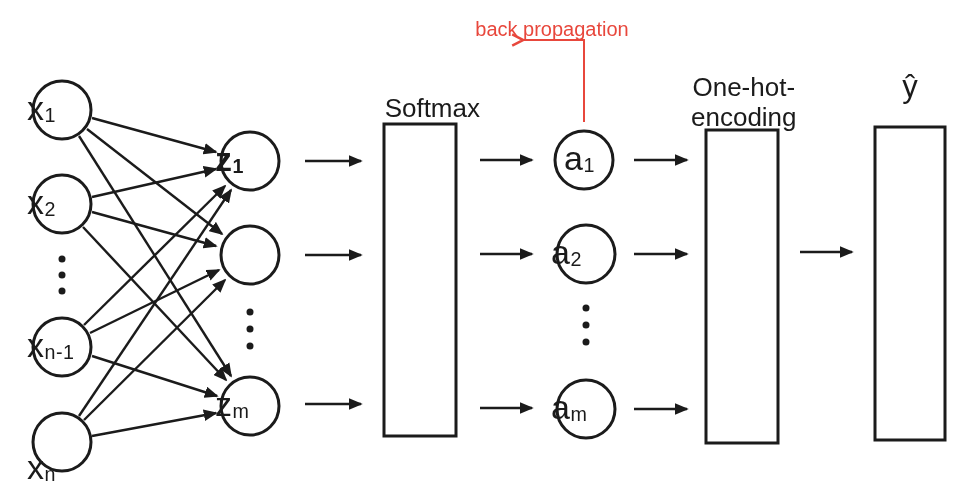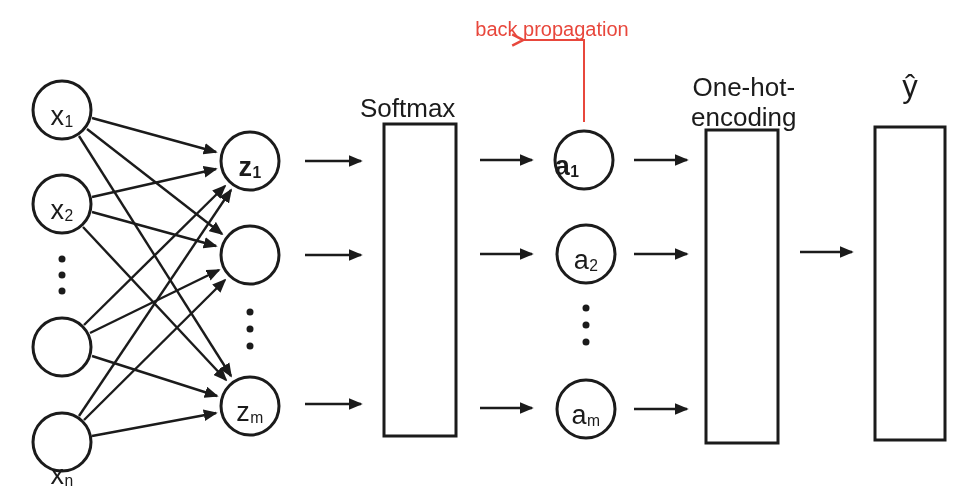--- a/index.html
+++ b/index.html
@@ -19,34 +19,33 @@
     height: 500px;
     background: var(--background);
     overflow: hidden;
   }
   .stage svg { position: absolute; left: 0; top: 0; }
 
   .lbl { position: absolute; white-space: nowrap; }
 
   .node-label {
     width: 70px;
-    text-align: center;
-    font-size: 27px;
-    line-height: 46px;
+    font-size: 34px;
+    line-height: 30px;
     letter-spacing: 0.5px;
   }
   .node-label sub {
     font-size: 0.58em;
     vertical-align: baseline;
     position: relative;
     top: 0.12em;
   }
 
   .box-label { font-size: 26px; line-height: 30px; }
-  .softmax-label { left: 360px; top: 93px; width: 120px; text-align: left; }
+  .softmax-label { left: 360px; top: 93px; width: 120px; text-align: right; }
   .onehot-label  { left: 691px; top: 72px; text-align: center; }
   .onehot-label span { display: block; }
   .yhat-label    { left: 880px; top: 72px; width: 60px; text-align: center; font-size: 31px; }
 
   .backprop-label {
     left: 452px; top: 18px; width: 200px;
     text-align: center;
     font-size: 20px;
     color: var(--accent_red);
   }
@@ -129,24 +128,25 @@
       <circle class="dot" cx="250" cy="329" r="3.5"></circle>
       <circle class="dot" cx="250" cy="346" r="3.5"></circle>
       <circle class="dot" cx="586" cy="308" r="3.5"></circle>
       <circle class="dot" cx="586" cy="325" r="3.5"></circle>
       <circle class="dot" cx="586" cy="342" r="3.5"></circle>
     </g>
   </svg>
 
   <div class="lbl node-label" style="left:27px; top:93px;"><span>x</span><sub>1</sub></div>
   <div class="lbl node-label" style="left:27px; top:187px;"><span>x</span><sub>2</sub></div>
+  <div class="lbl node-label" style="left:27px; top:330px;"><span>x</span><sub>n-1</sub></div>
   <div class="lbl node-label" style="left:27px; top:425px;margin-top:27px;"><span>x</span><sub>n</sub></div>
   <div class="lbl node-label" style="left:215px; top:144px;font-weight:bold;"><span>z</span><sub>1</sub></div>
   <div class="lbl node-label" style="left:215px; top:389px;"><span>z</span><sub>m</sub></div>
-  <div class="lbl node-label" style="left:532px; top:143px;font-weight:bold;"><span>a</span><sub>1</sub></div>
+  <div class="lbl node-label" style="left:564px; top:143px;"><span>a</span><sub>1</sub></div>
   <div class="lbl node-label" style="left:551px; top:237px;"><span>a</span><sub>2</sub></div>
   <div class="lbl node-label" style="left:551px; top:392px;"><span>a</span><sub>m</sub></div>
 
   <div class="lbl box-label softmax-label">Softmax</div>
   <div class="lbl box-label onehot-label">
     <span>One-hot-</span>
     <span>encoding</span>
   </div>
   <div class="lbl box-label yhat-label">ŷ</div>
 

